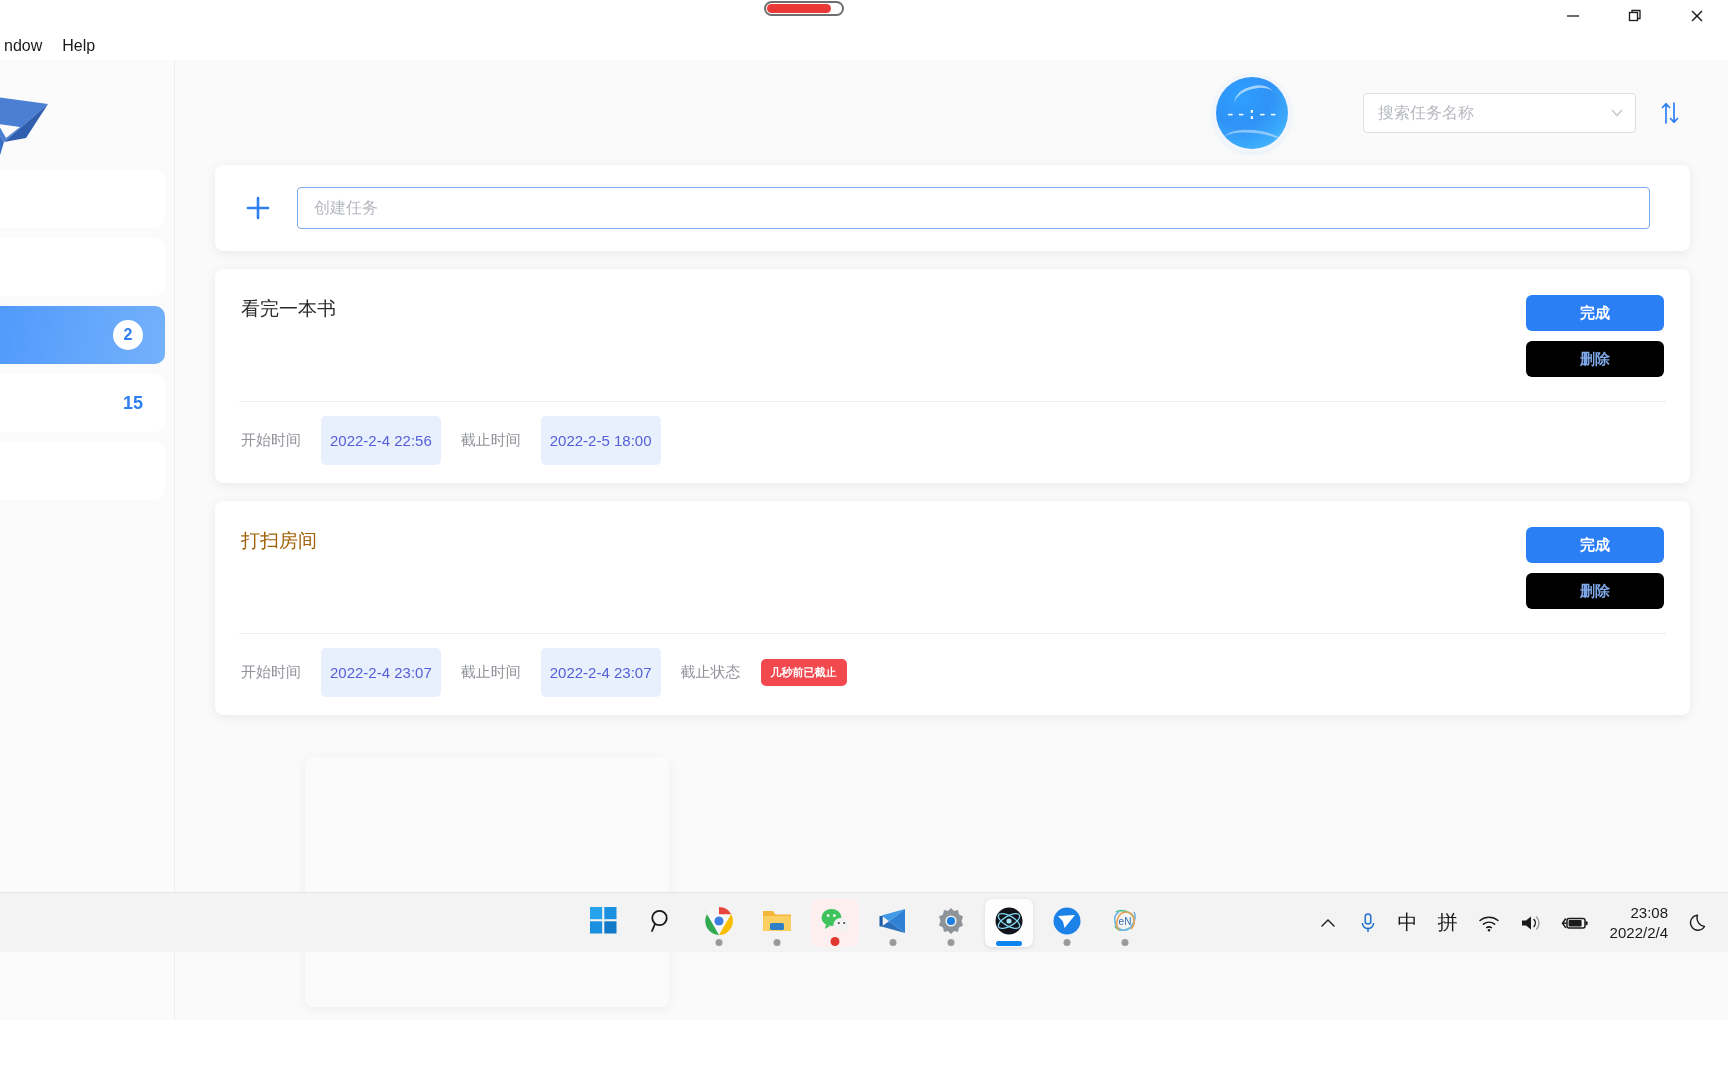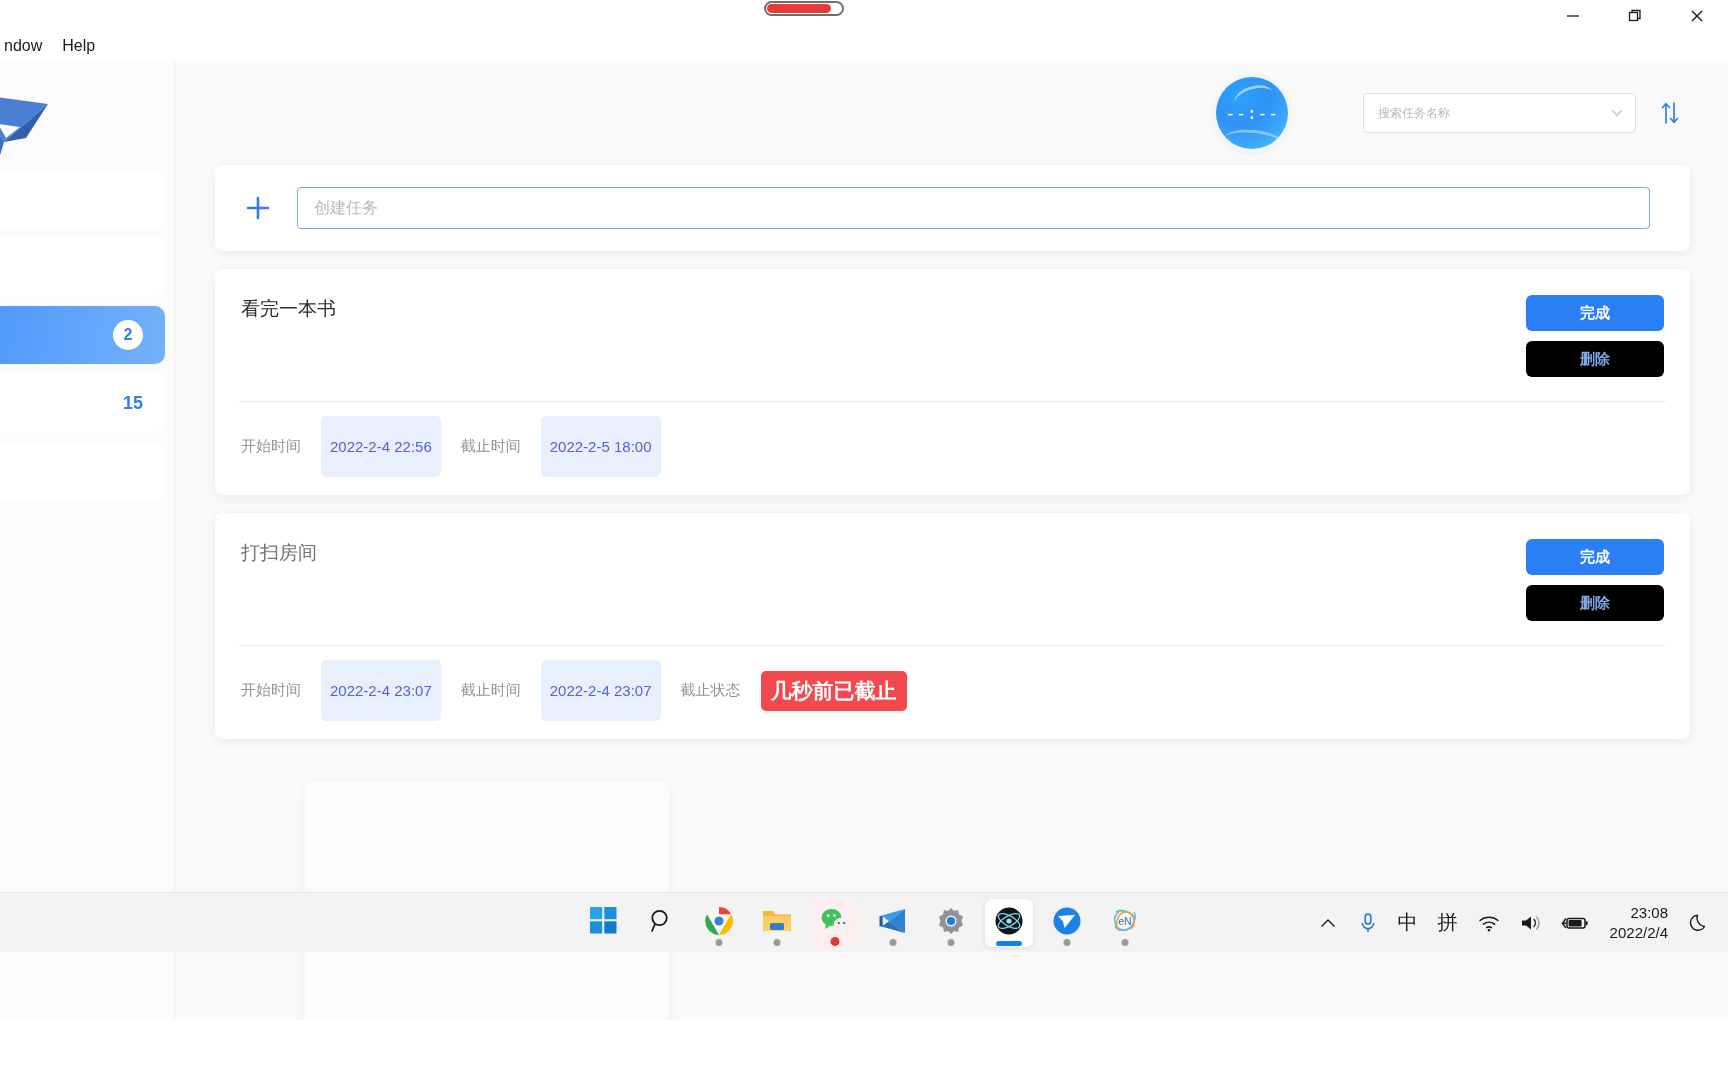--- a/index.html
+++ b/index.html
@@ -147,21 +147,21 @@
   }
   .search-wrap {
     width: 273px; height: 40px;
     border: 1px solid #dcdfe6; border-radius: 4px;
     background: #ffffff;
     display: flex; align-items: center;
     padding: 0 10px 0 14px;
   }
   .search-input {
     flex: 1 1 auto; border: 0; outline: 0;
-    font-size: 12px; color: #606266;
+    font-size: 16px; color: #606266;
     font-family: "Liberation Sans", sans-serif;
     background: transparent;
   }
   .search-input::placeholder { color: #b6b9bf; }
   .chevron { color: #c0c4cc; display: flex; align-items: center; }
   .sort-btn {
     width: 40px; height: 40px; margin-left: 14px;
     display: flex; align-items: center; justify-content: center;
   }
 
@@ -199,21 +199,21 @@
   
   .task-card { position: relative; padding: 0; min-height: 175px; }
   .task-main {
     display: flex; justify-content: space-between;
     padding: 26px 26px 0 26px;
     min-height: 118px;
   }
   .task-title {
     font-size: 19px; color: #2b2b2b; line-height: 28px;
   }
-  .task-title.overdue { color: #737373; }
+  .task-title.overdue { color: #a16207; }
   .task-actions {
     display: flex; flex-direction: column; gap: 10px;
     width: 138px; flex: 0 0 138px;
   }
   .btn {
     height: 36px; border-radius: 6px; border: 0;
     font-size: 15px; font-weight: bold; cursor: pointer;
     font-family: "Liberation Sans", sans-serif;
     display: flex; align-items: center; justify-content: center;
   }
@@ -225,27 +225,27 @@
     margin: 14px 24px 0 24px;
   }
   .task-footer {
     display: flex; align-items: center; gap: 20px;
     padding: 14px 26px 18px 26px;
     font-size: 15px;
   }
   .meta-label { color: #909399; }
   .meta-value {
     color: #5560d8; background: #e8f0fe;
-    border-radius: 5px; padding: 22px 9px;
+    border-radius: 5px; padding: 16px 9px;
     font-size: 15px; white-space: nowrap;
   }
   .status-badge {
     background: #f2494f; color: #ffffff;
     border-radius: 5px; padding: 6px 10px;
-    font-size: 21px; font-weight: bold; white-space: nowrap;
+    font-size: 11px; font-weight: bold; white-space: nowrap;
   }
 
   .ghost-card {
     width: 364px; height: 250px;
     background: #fbfbfb;
     border-radius: 8px;
     box-shadow: 0 2px 12px rgba(0,0,0,.055);
     margin: 42px 0 0 90px;
   }
 

